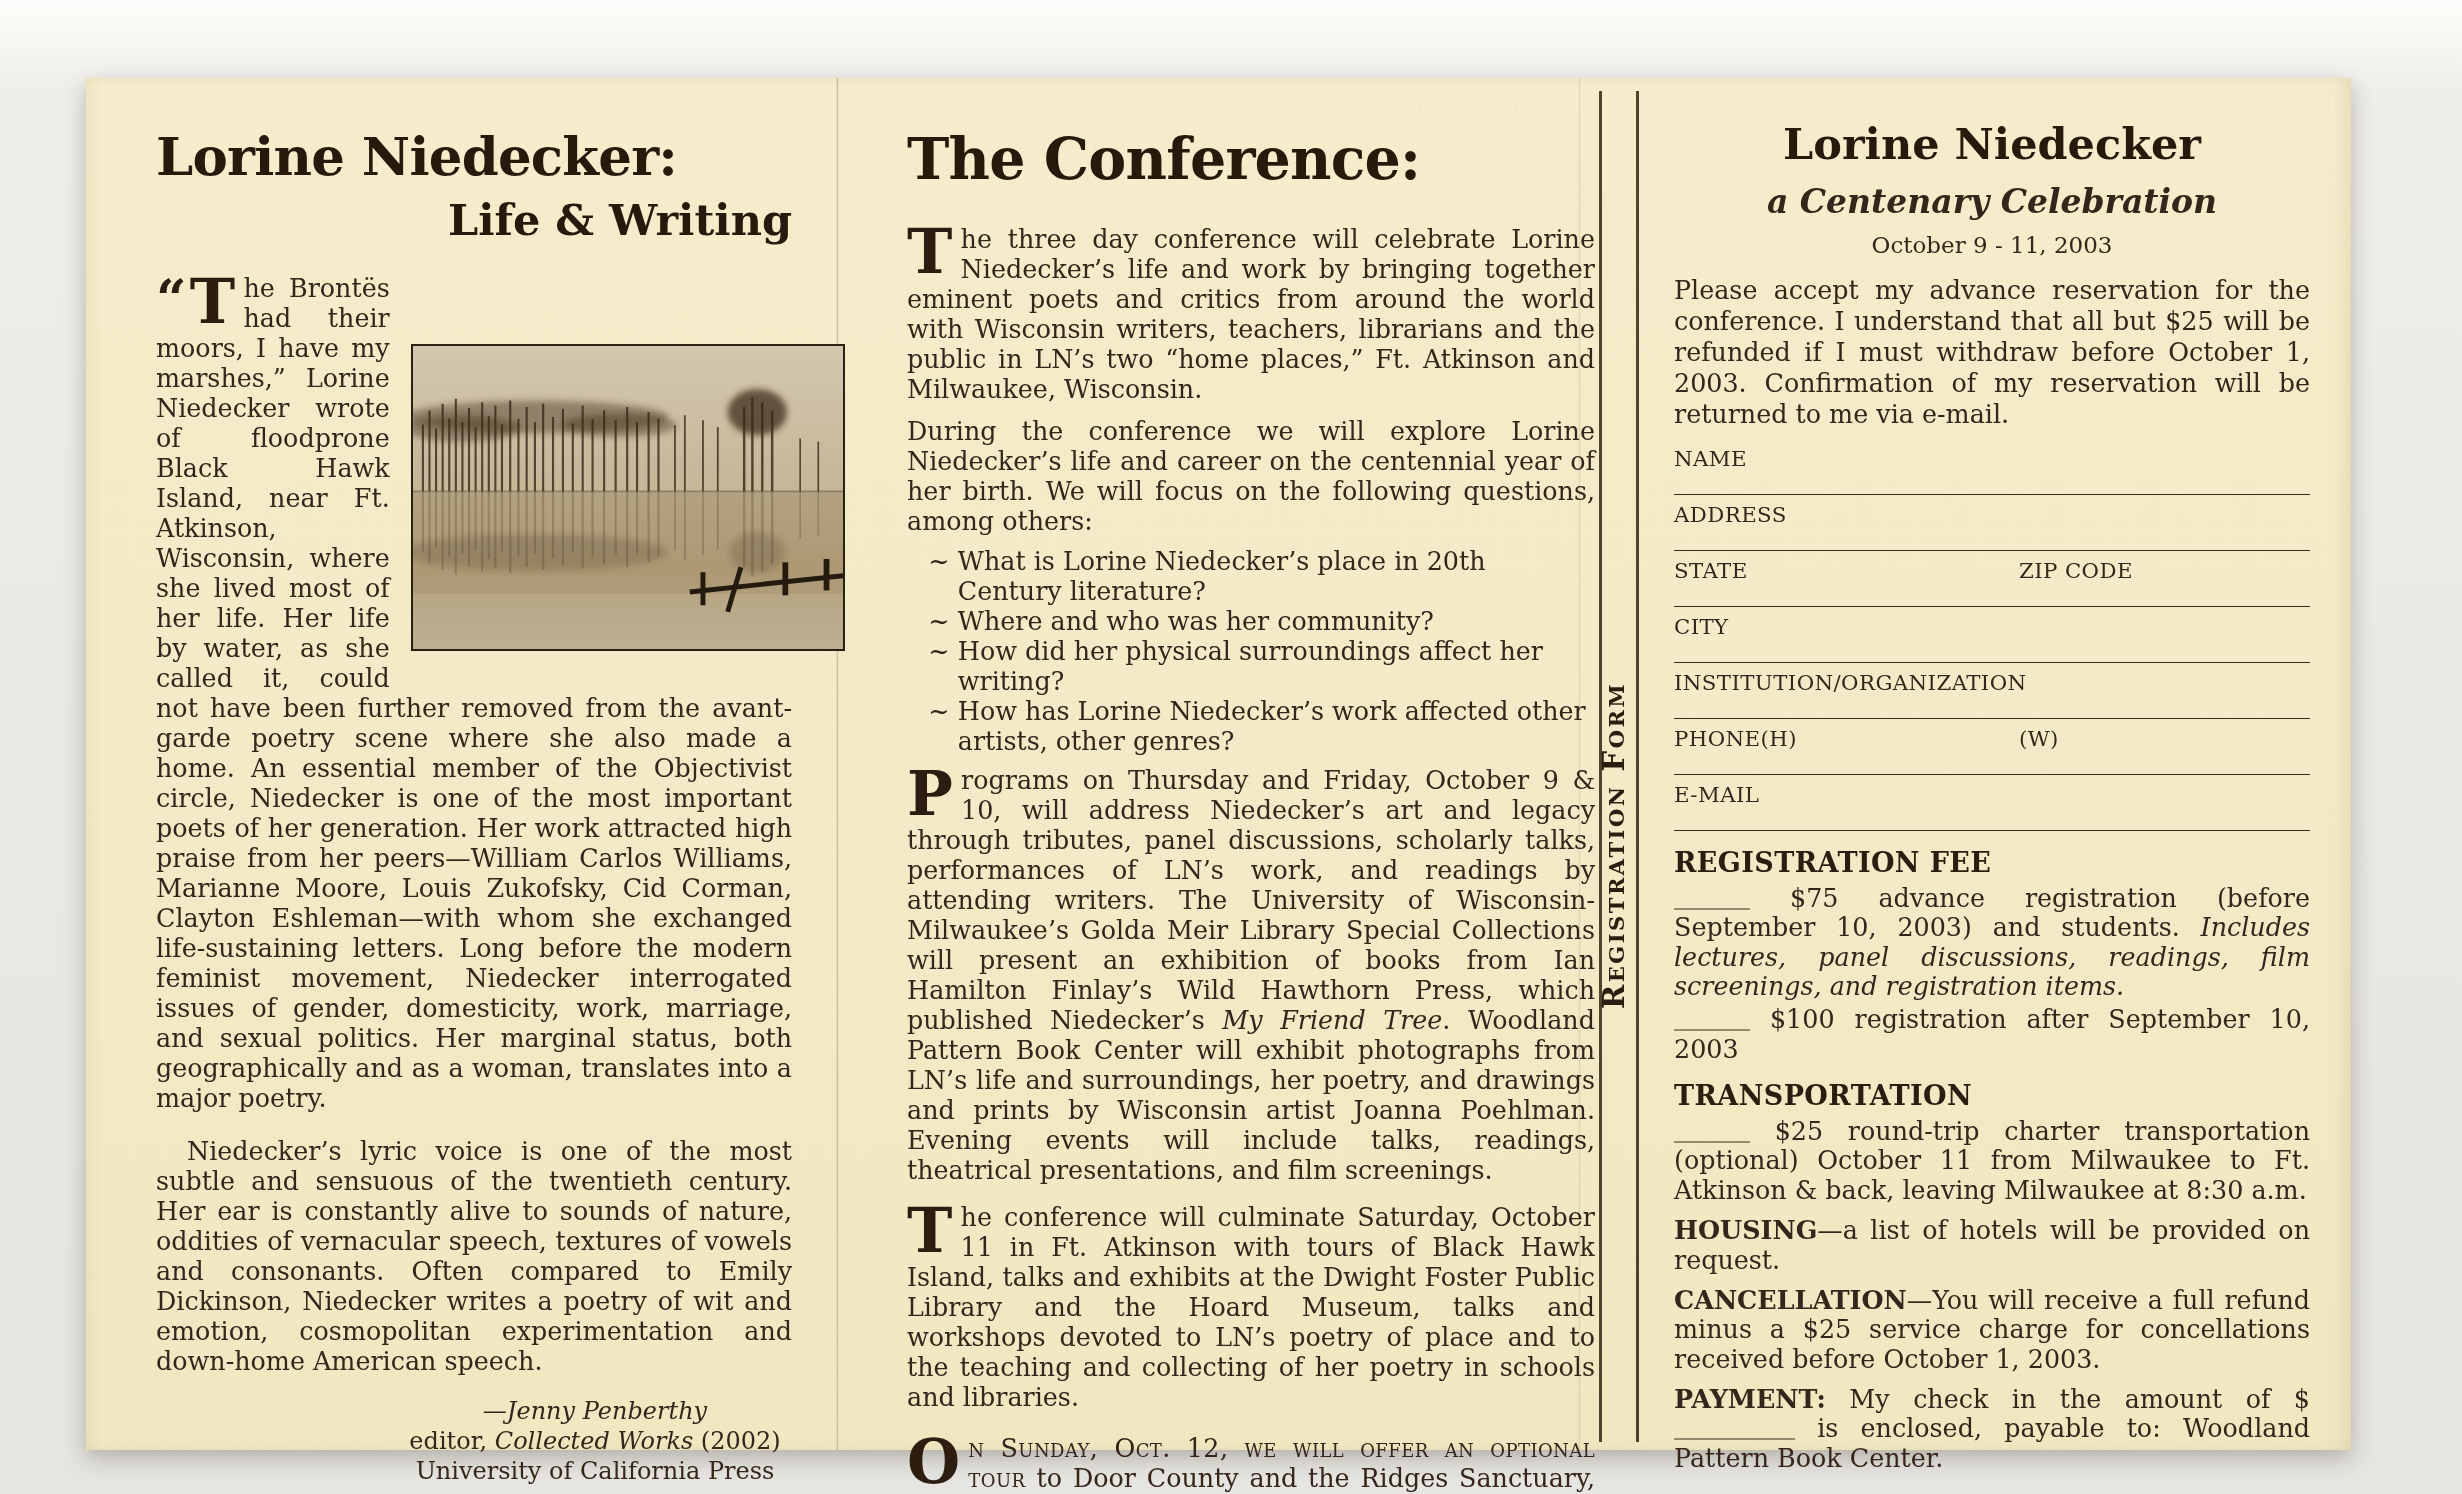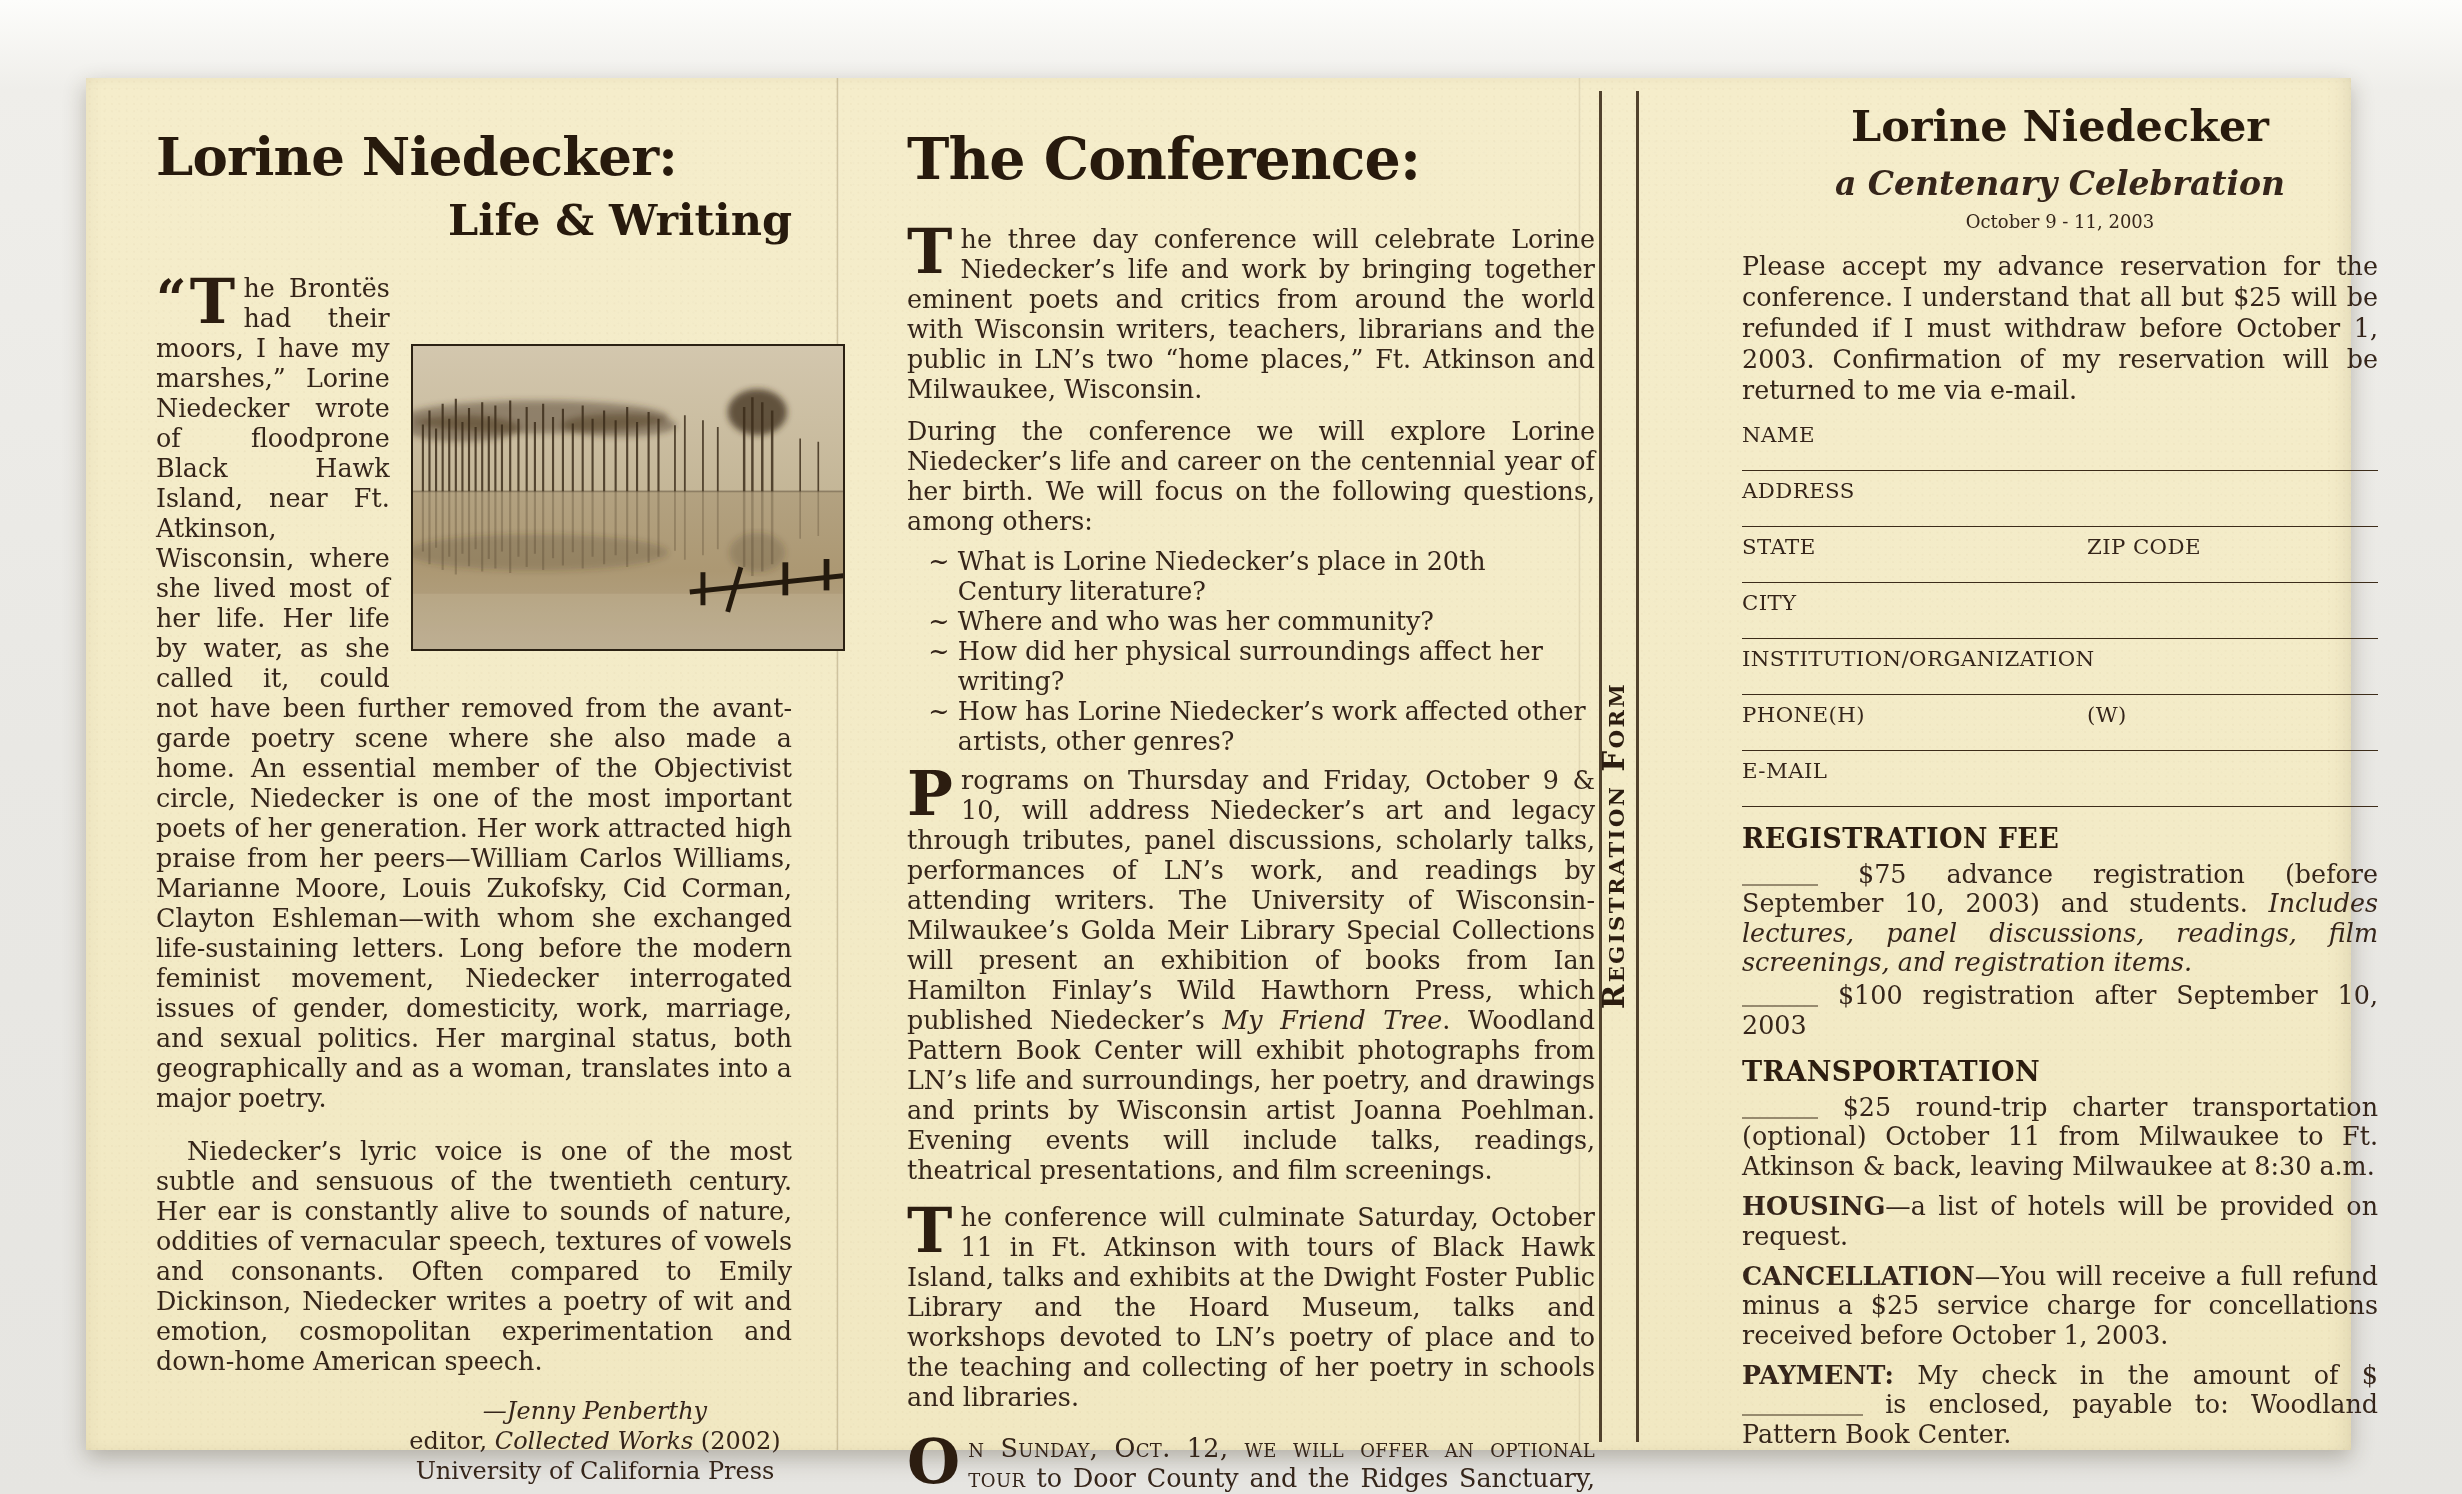--- a/index.html
+++ b/index.html
@@ -45,24 +45,24 @@
   .col-mid .p1{margin-top:29.5px;}
   .col-mid .p2{margin-top:12.3px;}
   .qlist{margin-top:9.8px;padding-left:21.3px;}
   .qitem{display:flex;font-size:25.4px;line-height:30px;}
   .qbullet{width:29.5px;flex:none;}
   .col-mid .p3{margin-top:9.8px;}
   .col-mid .p4{margin-top:16.4px;}
   .col-mid .p5{margin-top:21.3px;}
 
   
-  .col-right{position:absolute;left:1656px;top:0;width:636px;padding-top:20px;}
+  .col-right{position:absolute;left:1588px;top:0;width:636px;padding-top:38px;}
   .rname{font-size:43px;line-height:57px;font-weight:bold;text-align:center;color:#271a0d;}
   .rsub{font-size:33px;line-height:41px;font-weight:bold;font-style:italic;text-align:center;margin-top:8.2px;}
-  .rdate{font-size:18px;line-height:33px;text-align:center;margin-top:1px;}
+  .rdate{font-size:23px;line-height:33px;text-align:center;margin-top:7px;}
   .rintro{margin-top:13px;font-size:25.4px;line-height:31px;text-align:justify;}
   .fields{margin-top:9px;}
   .field{position:relative;height:55px;border-bottom:1.6px solid #3c2c1a;}
   .flabel{position:absolute;left:0;top:6.6px;font-size:21.3px;letter-spacing:0.4px;}
   .flabel2{position:absolute;left:345px;top:6.6px;font-size:21.3px;letter-spacing:0.4px;}
   .rsec-h{margin-top:14.8px;font-size:27px;line-height:33px;font-weight:bold;letter-spacing:0.4px;color:#2c1d10;}
   .rsec{margin-top:4.9px;font-size:25.4px;line-height:29.5px;text-align:justify;}
   .rsec.gap{margin-top:10.7px;}
 
   

